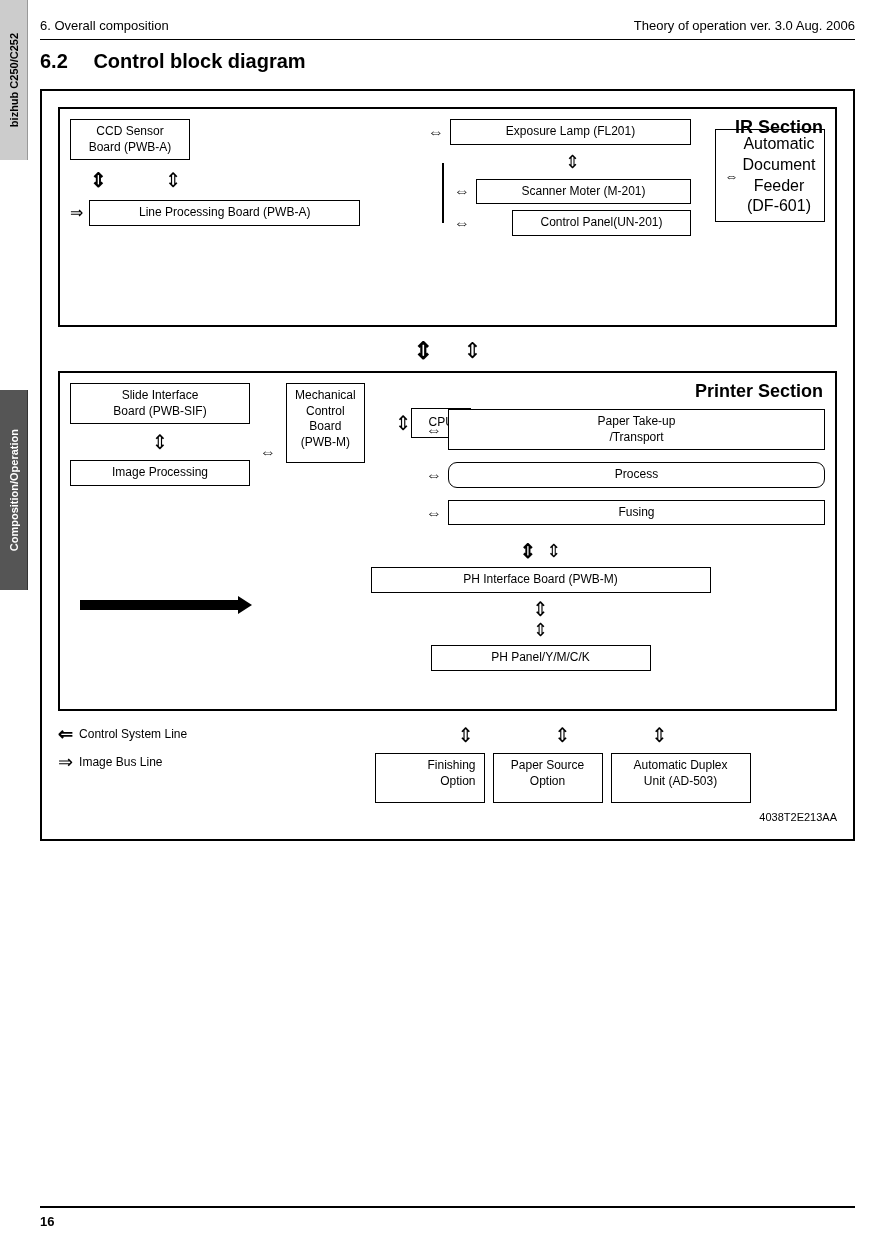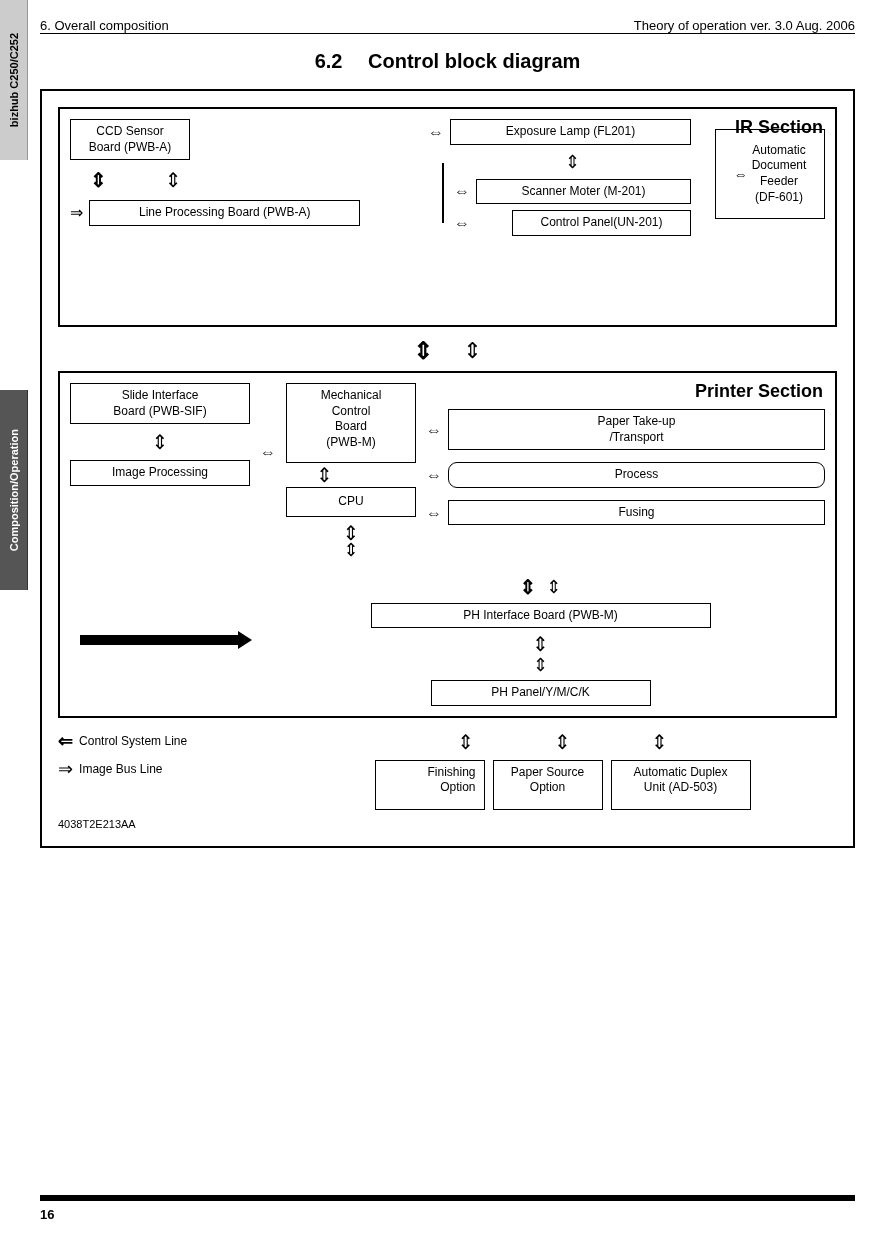--- a/index.html
+++ b/index.html
@@ -57,49 +57,49 @@
     
     .page-header {
       position: absolute;
       top: 18px;
       left: 40px;
       right: 20px;
       display: flex;
       justify-content: space-between;
       align-items: center;
       border-bottom: 1px solid #000;
+      padding-bottom: 6px;
     }
 
     
     .page-footer {
       position: absolute;
-      bottom: 18px;
+      bottom: 11px;
       left: 40px;
       right: 20px;
-      border-top: 6px solid #000000;
+      border-top: 2px solid #000000;
       padding-top: 6px;
     }
     .page-footer span {
       font-size: 13px;
       font-weight: bold;
     }
 
     
     .main-content {
       position: absolute;
       top: 50px;
       left: 40px;
       right: 20px;
     }
 
     .section-title {
       font-size: 20px;
       font-weight: bold;
       margin-bottom: 16px;
-      text-align: center;
     }
     .section-num {
       margin-right: 20px;
     }
 
     
     .diagram-container {
       border: 2px solid #000;
       padding: 16px;
       position: relative;
@@ -149,31 +149,32 @@
     }
     .printer-left-col {
       width: 180px;
       display: flex;
       flex-direction: column;
       gap: 6px;
     }
     .printer-mid-col {
       width: 130px;
       display: flex;
-      flex-direction: column;
+      flex-direction: row;
       align-items: center;
     }
     .printer-right-col {
       flex: 1;
       display: flex;
       flex-direction: column;
       gap: 6px;
     }
 
     .catalog-num {
+      text-align: right;
       font-size: 11px;
       margin-top: 8px;
     }
 
     .between-sections {
       display: flex;
       justify-content: center;
       align-items: center;
       gap: 30px;
       font-size: 22px;
@@ -249,21 +250,21 @@
                 <div class="block-box" style="flex:1;margin-left:36px;">Control Panel(UN-201)</div>
               </div>
             </div>
           </div>
         </div>
 
         <div style="width:110px;">
           <div class="block-box" style="min-height:90px; display:flex; align-items:center; justify-content:center; margin-top:10px;">
             <div style="display:flex; align-items:center; gap:4px;">
               <span style="font-size:14px;">⇔</span>
-              <span style="font-size:12px; line-height:1.3; text-align:center;">Automatic<br>Document<br>Feeder<br>(DF-601)</span>
+              <span style="font-size:16px; line-height:1.3; text-align:center;">Automatic<br>Document<br>Feeder<br>(DF-601)</span>
             </div>
           </div>
         </div>
 
       </div>
     </div>
 
     <div class="between-sections">
       <span style="font-size:24px; font-weight:bold;">⇕</span>
       <span style="font-size:22px;">⇕</span>

